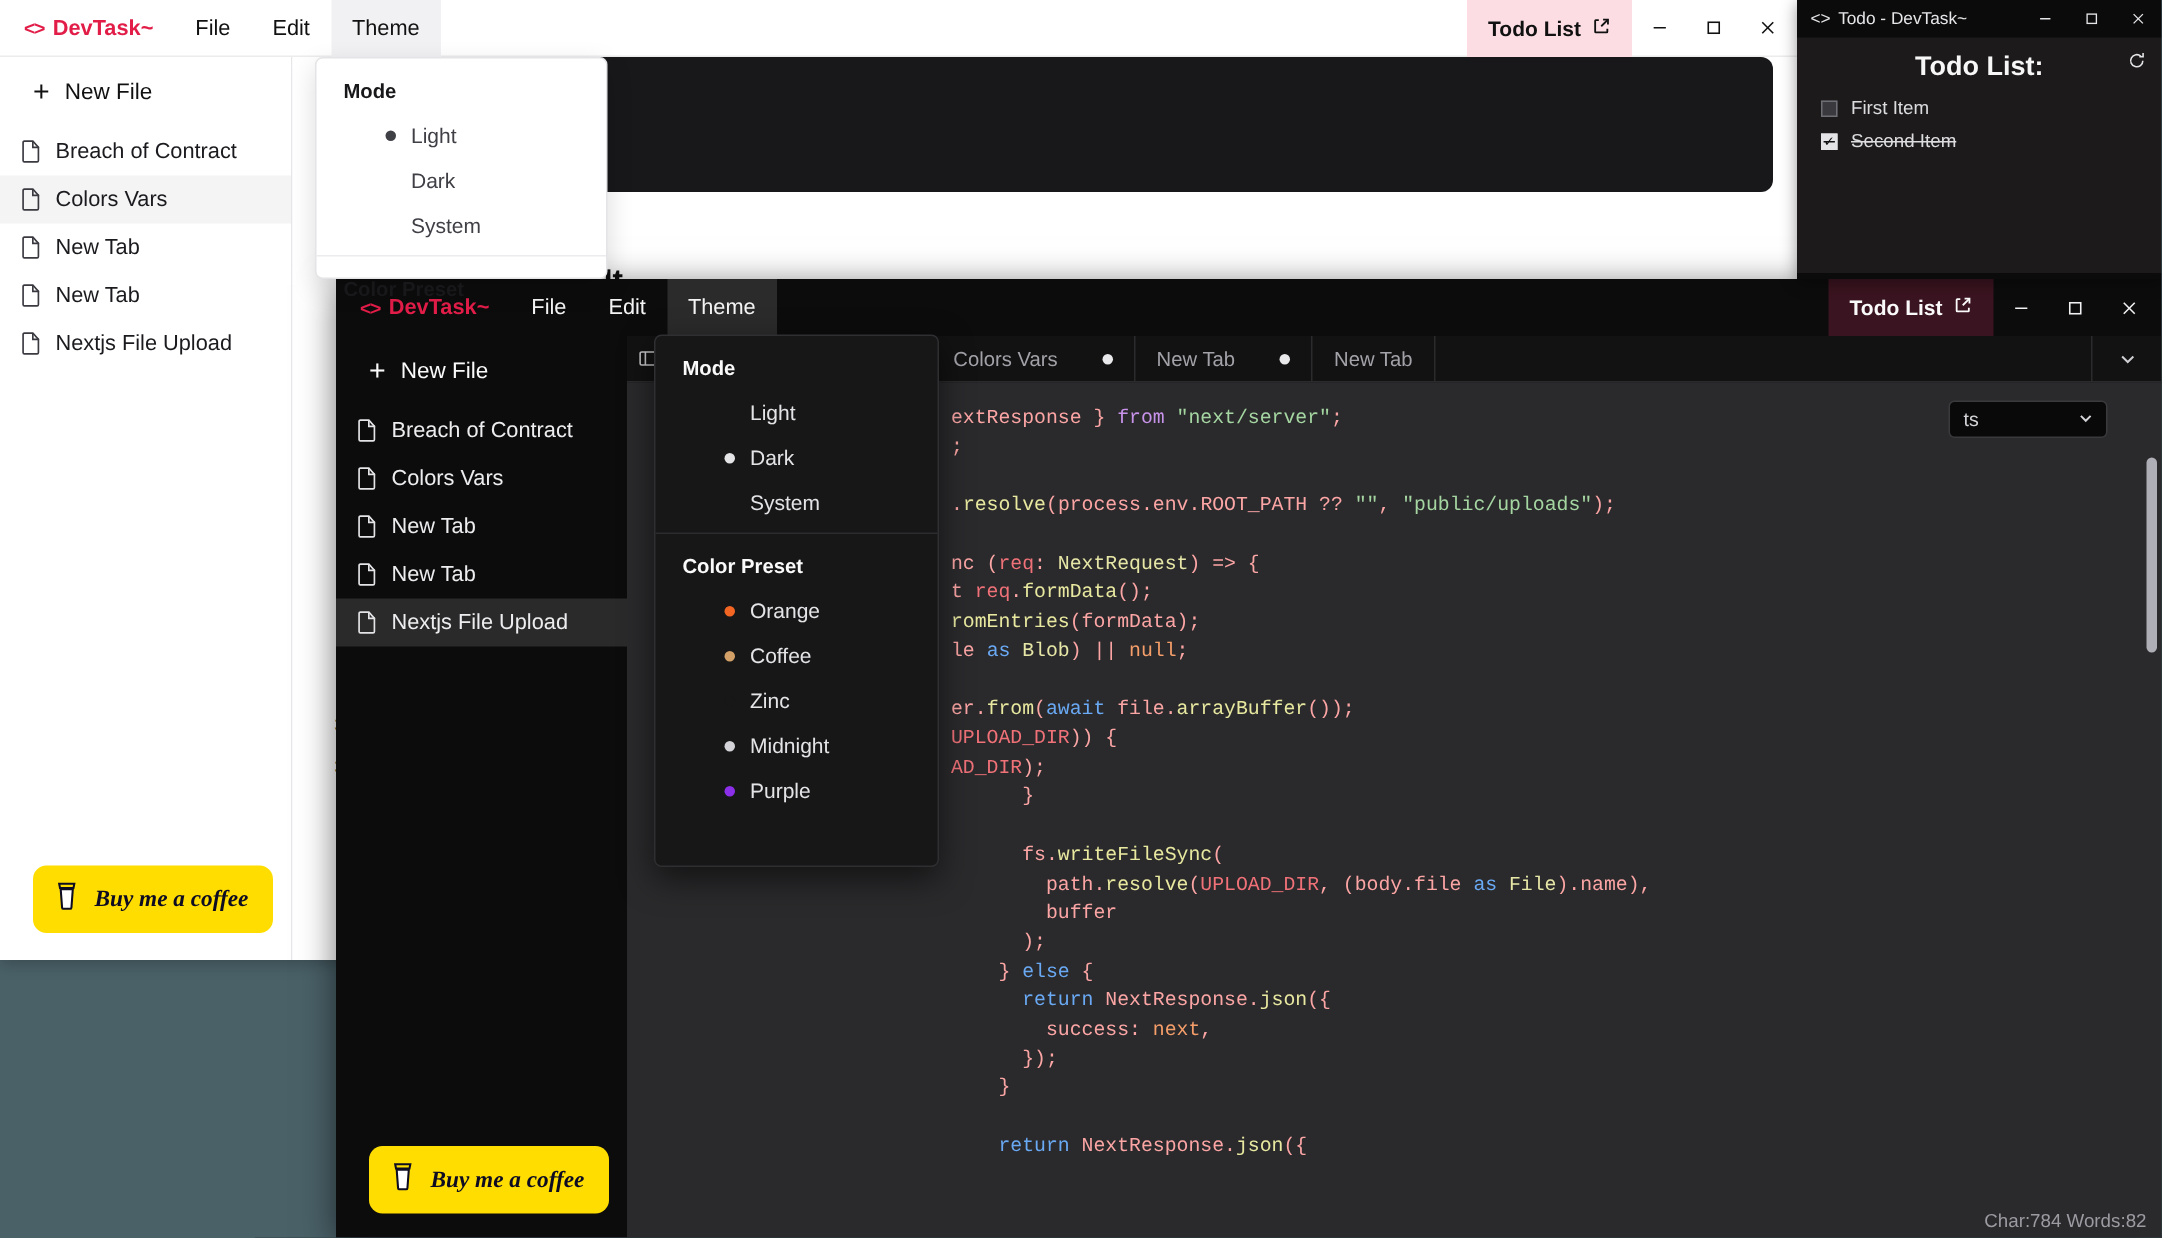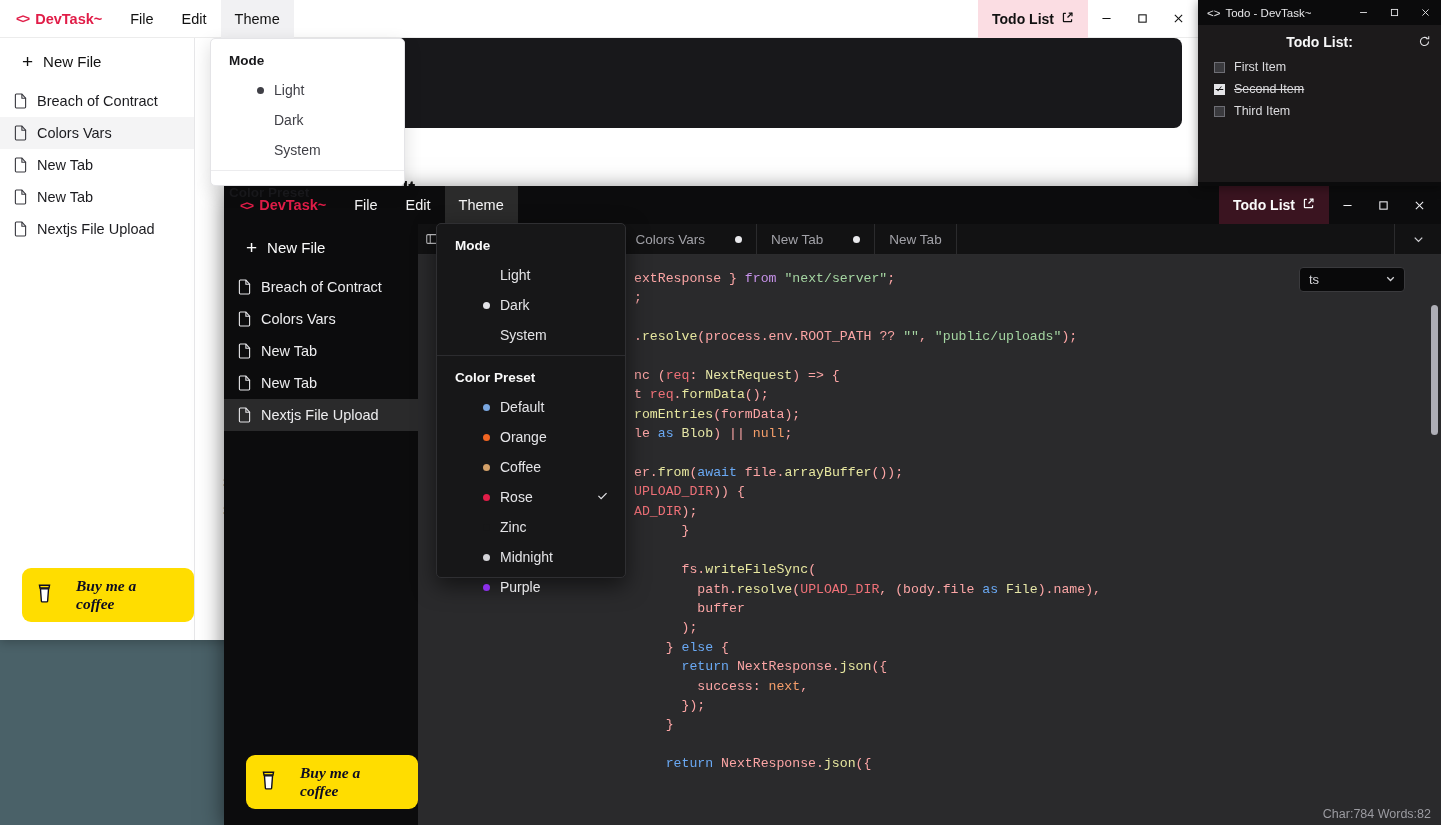--- a/index.html
+++ b/index.html
@@ -31,21 +31,21 @@
   #winLight .body { display: flex; height: 602px; }
   #winLight .sidebar { width: 195px; background: #fff; border-right: 1px solid #e7e7e9; display: flex; flex-direction: column; }
   .newfile { display: flex; align-items: center; gap: 10px; font-size: 15px; padding: 14px 0 14px 22px; color: #111; }
   .newfile .plus { font-size: 19px; line-height: 1; }
   .filelist { flex: 1 1 auto; }
   .fileitem { display: flex; align-items: center; gap: 10px; padding: 8px 10px 8px 14px; font-size: 14.5px; }
   .fileitem .fi { width: 13px; height: 16px; flex: 0 0 auto; }
   #winLight .fileitem { color: #1b1b1f; }
   #winLight .fileitem.sel { background: #f4f4f5; }
   .coffee-wrap { padding: 14px 0 18px 22px; }
-  .coffee { background: #FFDD00; border-radius: 9px; display: inline-flex; align-items: center; gap: 22px; padding: 9px 16px 9px 13px; color: #0d0c22; font-family: "Liberation Serif", serif; font-style: italic; font-weight: bold; font-size: 15.5px; }
+  .coffee { background: #FFDD00; border-radius: 9px; display: inline-flex; align-items: center; gap: 9px; padding: 9px 16px 9px 13px; color: #0d0c22; font-family: "Liberation Serif", serif; font-style: italic; font-weight: bold; font-size: 15.5px; }
   #winLight .editarea { flex: 1 1 auto; position: relative; background: #fff; }
   .codeblk-lt { position: absolute; left: 26px; top: 0px; right: 18px; height: 90px; background: #18181b; border-radius: 8px; color: #e7e7ea; font-family: "Liberation Mono", monospace; font-size: 12.5px; padding: 24px 0 0 0; }
   .codeblk-lt div { padding-left: 8px; line-height: 19px; }
   .heading-lt { position: absolute; left: 190px; top: 138px; font-size: 21px; font-weight: bold; color: #111; }
   .gutter-lt { position: absolute; left: 196px; top: 470px; width: 42px; text-align: right; font-family: "Liberation Mono", monospace; font-size: 13px; color: #b0883a; }
   .gutter-lt div { line-height: 28px; }
 
   
   #winDark { left: 224px; top: 186px; width: 1217px; height: 639px; background: #222223; box-shadow: 0 4px 22px rgba(0,0,0,.55); }
   #winDark .titlebar { background: #0c0c0d; color: #f4f4f5; }
@@ -97,21 +97,21 @@
   .menu .sep { height: 1px; margin: 5px 0; }
   .menu.light .sep { background: #ececee; }
   .menu.dark  .sep { background: #2c2c2f; }
 
   
   #winTodo { left: 1198px; top: 0; width: 243px; height: 186px; background: #1c1a1b; box-shadow: 0 2px 10px rgba(0,0,0,.4); }
   #winTodo .titlebar { background: #0b0b0c; color: #e6e6e8; height: 25px; }
   #winTodo .tt { font-size: 11.5px; padding-left: 9px; display: flex; align-items: center; gap: 5px; }
   #winTodo .wbtn { height: 25px; width: 31px; }
   .todo-head { display: flex; align-items: center; justify-content: center; position: relative; padding: 9px 0 6px; }
-  .todo-head h1 { font-size: 14px; color: #f7f7f8; }
+  .todo-head h1 { font-size: 18px; color: #f7f7f8; }
   .todo-refresh { position: absolute; right: 10px; top: 9px; color: #e4e4e7; }
   .todo-row { display: flex; align-items: center; gap: 9px; padding: 4px 0 4px 16px; font-size: 12.5px; color: #dcdcdf; }
   .cbox { width: 11px; height: 11px; border: 1px solid #6e6e75; background: #3a3a3e; flex: 0 0 auto; display: flex; align-items: center; justify-content: center; font-size: 9px; color: #fff; }
   .cbox.on { background: #e4e4e7; color: #111; border-color: #e4e4e7; }
   .todo-row.done span { text-decoration: line-through; }
   #winTodo .scrollline { position: absolute; left: 0; bottom: 0; width: 243px; height: 4px; background: #0b0b0c; }
 </style>
 </head>
 <body>
 
@@ -429,46 +429,29 @@
     </div>
     <div class="mrow">
       <span class="bullet"></span>
       <span>System</span>
     </div>
     <div class="sep"></div>
     <div class="mlabel">Color Preset</div>
 
     <div class="mrow">
       <span class="bullet">
-          <i class="swatch" style="background:#7aa7e0"></i>
-        </span>
-      <span>Default</span>
-    </div>
-    <div class="mrow">
-      <span class="bullet">
           <i class="swatch" style="background:#f26522"></i>
         </span>
       <span>Orange</span>
     </div>
     <div class="mrow">
       <span class="bullet">
           <i class="swatch" style="background:#d3a068"></i>
         </span>
       <span>Coffee</span>
-    </div>
-    <div class="mrow">
-      <span class="bullet">
-          <i class="swatch" style="background:#e11d48"></i>
-        </span>
-      <span>Rose</span>
-      <span class="chk">
-        <svg width="13" height="13" viewBox="0 0 16 16" fill="none" stroke="#e4e4e7" stroke-width="1.5">
-            <polyline points="3,8.5 6.3,11.8 13,5"></polyline>
-          </svg>
-      </span>
     </div>
     <div class="mrow">
       <span class="bullet">
           <i class="swatch" style="background:#171718"></i>
         </span>
       <span>Zinc</span>
     </div>
     <div class="mrow">
       <span class="bullet">
           <i class="swatch" style="background:#d4d4d8"></i>
@@ -517,20 +500,16 @@
       </span>
     </div>
     <div class="todo-row">
       <span class="cbox"></span>
       <span>First Item</span>
     </div>
     <div class="todo-row done">
       <span class="cbox on">✓</span>
       <span>Second Item</span>
     </div>
-    <div class="todo-row">
-      <span class="cbox"></span>
-      <span>Third Item</span>
-    </div>
     <div class="scrollline"></div>
   </div>
 
 </div>
 
 </body></html>

